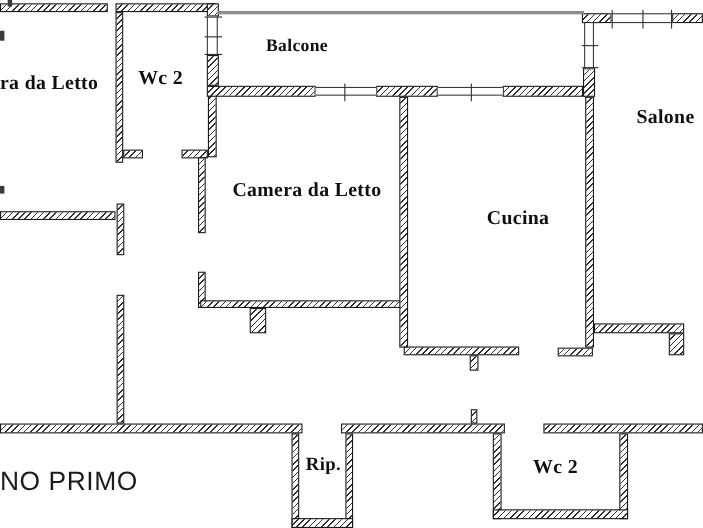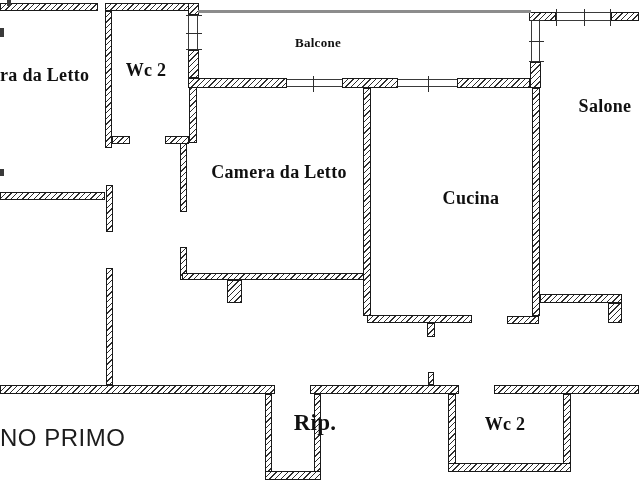--- a/index.html
+++ b/index.html
@@ -111,20 +111,20 @@
       <div class="tick-h" style="top: 0px; left: -3px; width: 15px;"></div>
       <div class="tick-h" style="top: 21px; left: -3px; width: 15px;"></div>
       <div class="tick-h" style="top: 41px; left: -3px; width: 15px;"></div>
     </div>
     <div class="railing" style="background: rgb(140, 140, 140); left: 198px; top: 10px; width: 333px; height: 3px;"></div>
     <div class="artifact" style="left: 7px; top: 0px; width: 4px; height: 6px;"></div>
     <div class="artifact" style="left: 0px; top: 28px; width: 4px; height: 9px;"></div>
     <div class="artifact" style="left: 0px; top: 169px; width: 4px; height: 7px;"></div>
     <div class="label" style="font-size: 18px; left: 0px; top: 75px; transform: translateY(-50%);">ra da Letto</div>
     <div class="label" style="font-size: 18px; left: 146px; top: 70px; transform: translate(-50%, -50%);">Wc 2</div>
-    <div class="label" style="font-size: 13px; left: 270px; top: 42px; transform: translate(-50%, -50%); margin-left: 48px;">Balcone</div>
+    <div class="label" style="font-size: 16px; left: 270px; top: 42px; transform: translate(-50%, -50%);">Balcone</div>
     <div class="label" style="font-size: 18px; left: 605px; top: 106px; transform: translate(-50%, -50%);">Salone</div>
     <div class="label" style="font-size: 18px; left: 279px; top: 172px; transform: translate(-50%, -50%);">Camera da Letto</div>
     <div class="label" style="font-size: 18px; left: 471px; top: 198px; transform: translate(-50%, -50%);">Cucina</div>
-    <div class="label" style="font-size: 23px; left: 294px; top: 422px; transform: translate(-50%, -50%); margin-left: 21px;">Rip.</div>
+    <div class="label" style="font-size: 17px; left: 294px; top: 422px; transform: translate(-50%, -50%);">Rip.</div>
     <div class="label" style="font-size: 18px; left: 505px; top: 424px; transform: translate(-50%, -50%);">Wc 2</div>
     <div class="label sans" style="font-size: 24px; left: 0px; top: 438px; transform: translateY(-50%);">NO PRIMO</div>
   </div>
 
 </body></html>

